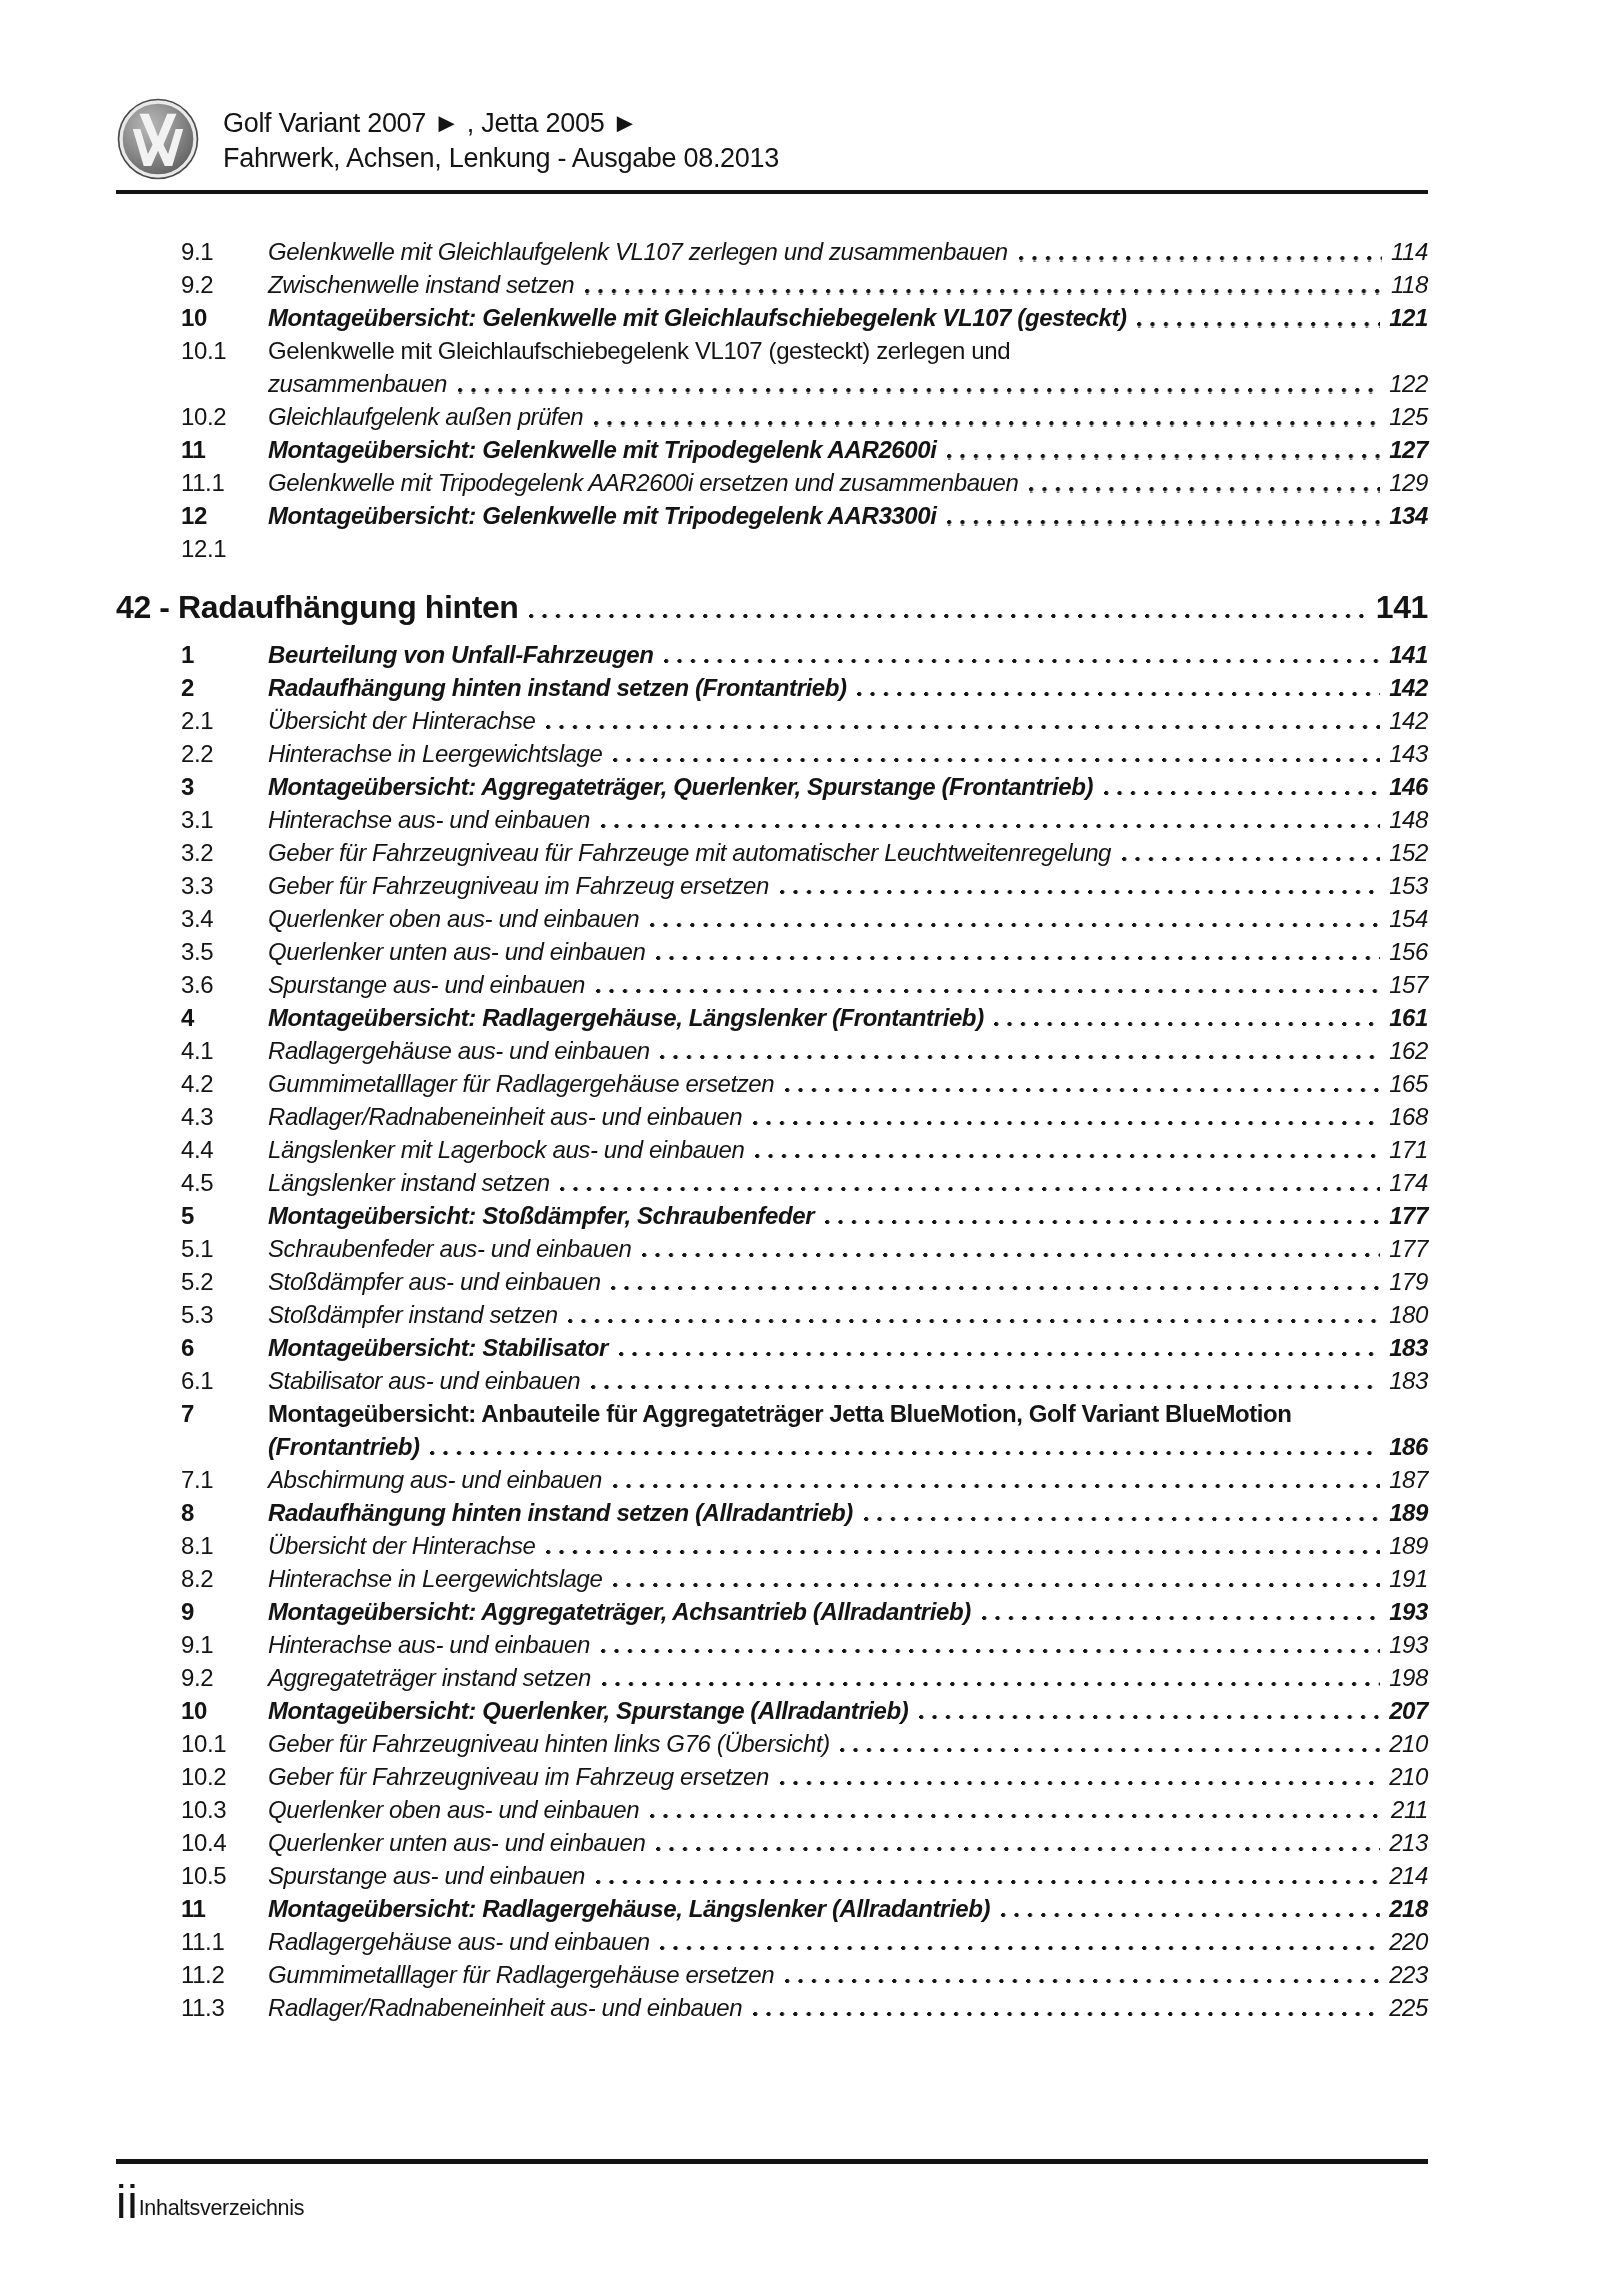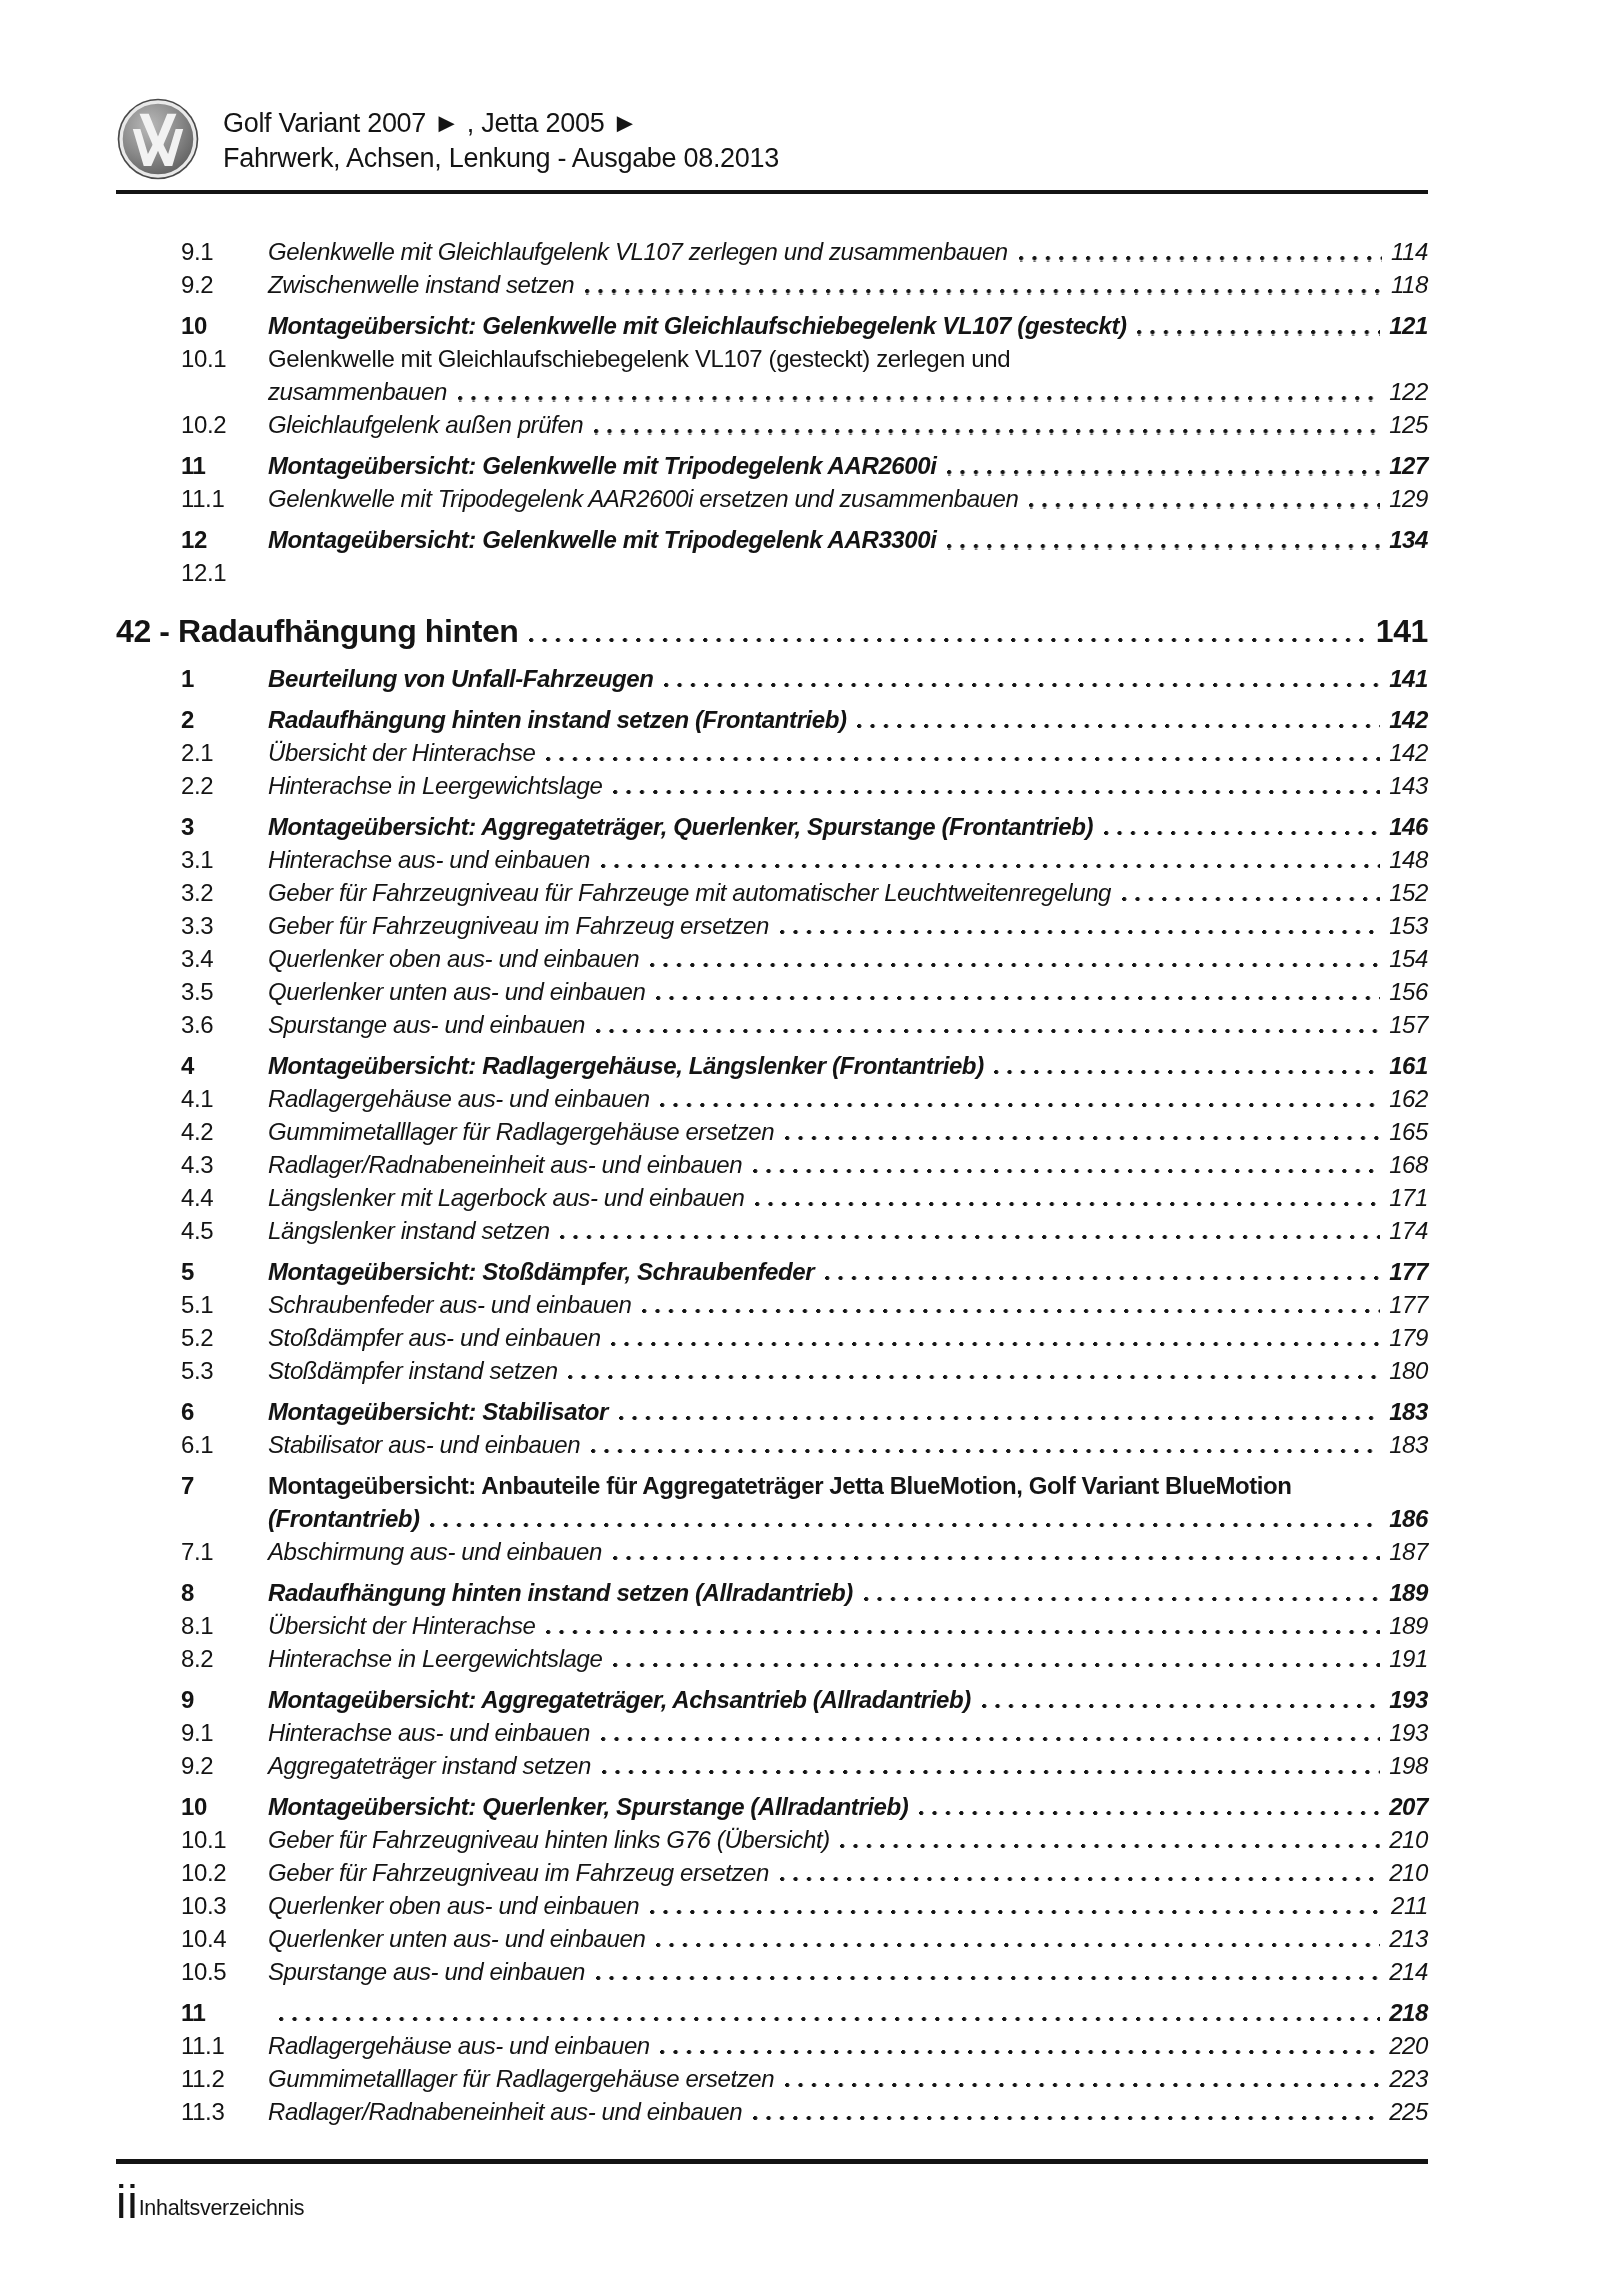--- a/index.html
+++ b/index.html
@@ -21,21 +21,21 @@
   .hdr-rule { height:4.5px; background:#141414; margin-top:9px; }
   
   .toc { margin-top:41px; font-size:24px; line-height:33px; letter-spacing:-0.4px; }
   .row { display:flex; }
   .row .num { width:87px; flex:0 0 87px; }
   .row .body { flex:1 1 auto; display:flex; flex-direction:column; min-width:0; }
   .row .wrapline { white-space:nowrap; }
   .row .lastline { display:flex;font-style:italic; }
   .row .t { white-space:nowrap; }
   .sub, .main { padding-left:65px; }
-  .main { font-weight:bold; margin-top:8px; }
+  .main { font-weight:bold; }
   .chapter { font-weight:bold; font-size:32px; line-height:39px; margin:23px 0 10.7px 0; }
   .leader {
     flex:1 1 auto; min-width:25px; align-self:flex-end;
     height:5.4px; margin:0 9px 6.3px 10.7px;
     background-image:radial-gradient(circle at 2.2px 2.2px, #141414 1.9px, transparent 2.4px);
     background-size:13.4px 5.4px; background-repeat:repeat-x; background-position:left bottom;
   }
   .chapter .leader { margin-bottom:8px; }
   .pg { white-space:nowrap; }
   
@@ -529,20 +529,21 @@
             <span class="t">Spurstange aus- und einbauen</span>
             <span class="leader"></span>
             <span class="pg">214</span>
           </div>
         </div>
       </div>
       <div class="row main">
         <span class="num">11</span>
         <div class="body">
           <div class="lastline">
+            <span class="t">Montageübersicht: Radlagergehäuse, Längslenker (Allradantrieb)</span>
             <span class="leader"></span>
             <span class="pg">218</span>
           </div>
         </div>
       </div>
       <div class="row sub">
         <span class="num">11.1</span>
         <div class="body">
           <div class="lastline">
             <span class="t">Radlagergehäuse aus- und einbauen</span>

